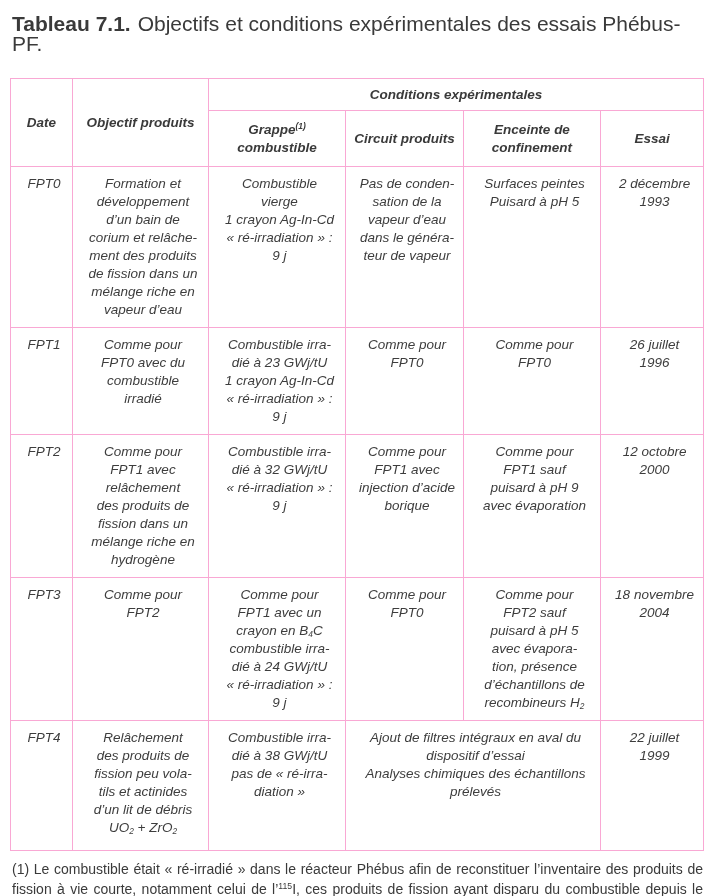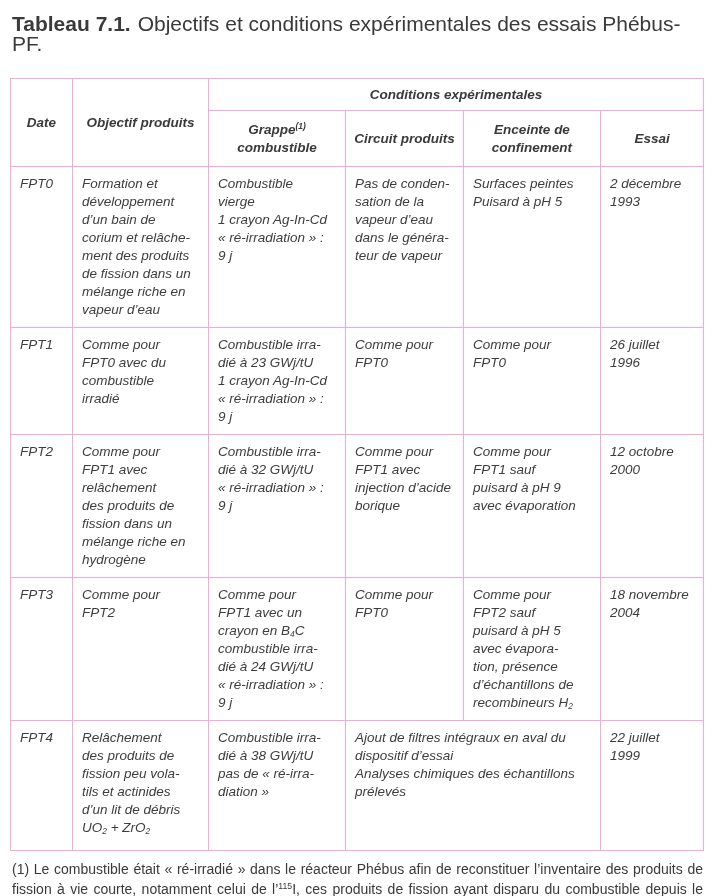--- a/index.html
+++ b/index.html
@@ -51,21 +51,21 @@
     font-weight: bold;
     text-align: center;
     vertical-align: middle;
     padding: 4px 4px;
     color: #3a3a3a;
   }
   tr.hdr-top { height: 32px; }
   tr.hdr-sub { height: 56px; }
   table.phebus td {
     vertical-align: top;
-    text-align: left;
+    text-align: center;
     padding: 8px 4px 8px 9px;
   }
   td.essai-cell {
     text-align: center;
     padding-left: 4px;
   }
   tr.r-fpt0 { height: 161px; }
   tr.r-fpt1 { height: 104px; padding-left: 25px; }
   tr.r-fpt2 { height: 142px; }
   tr.r-fpt3 { height: 140px; }

